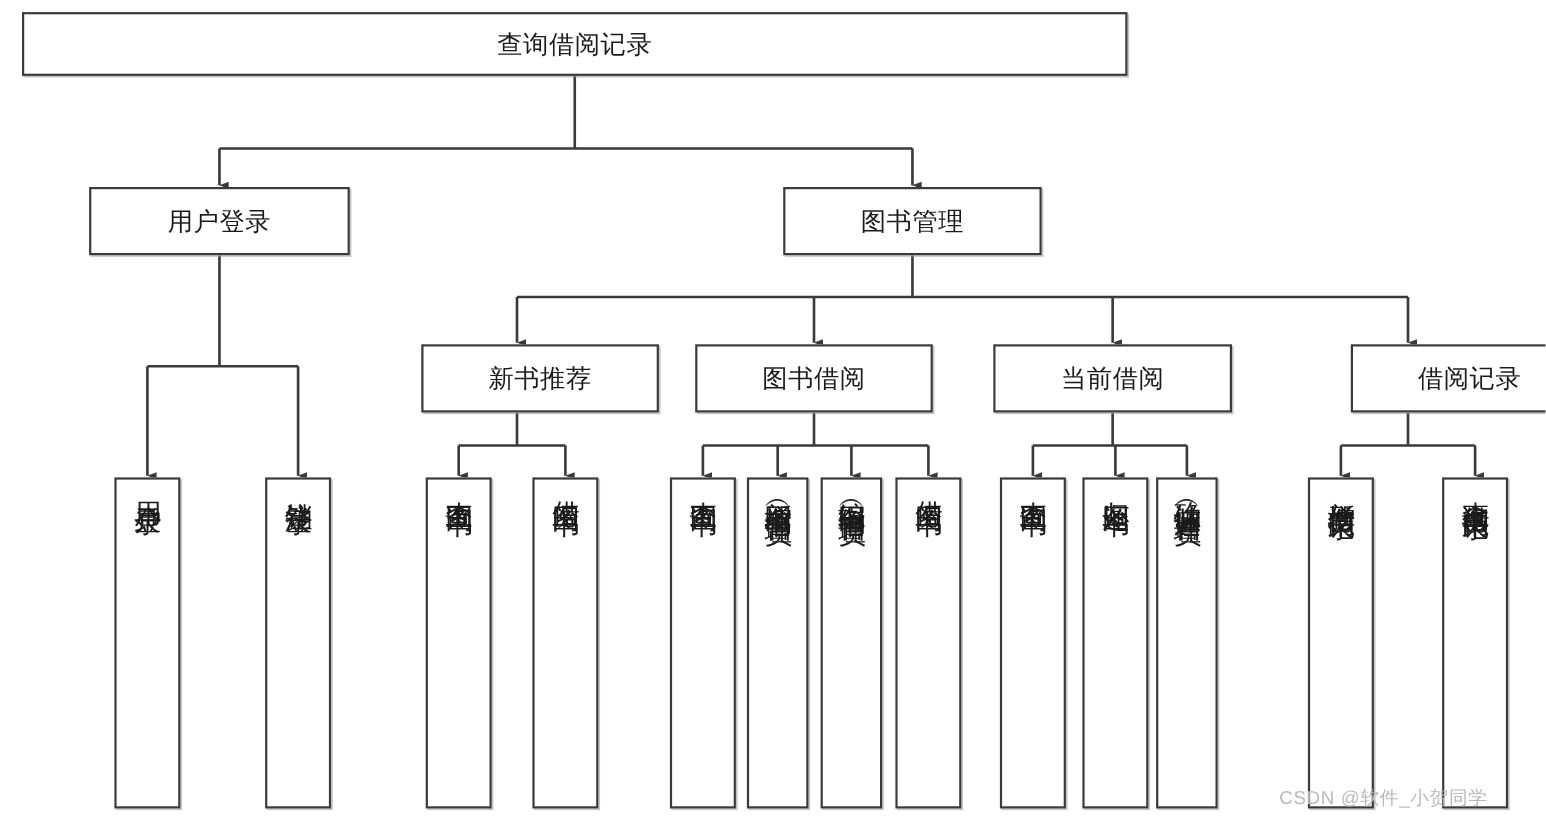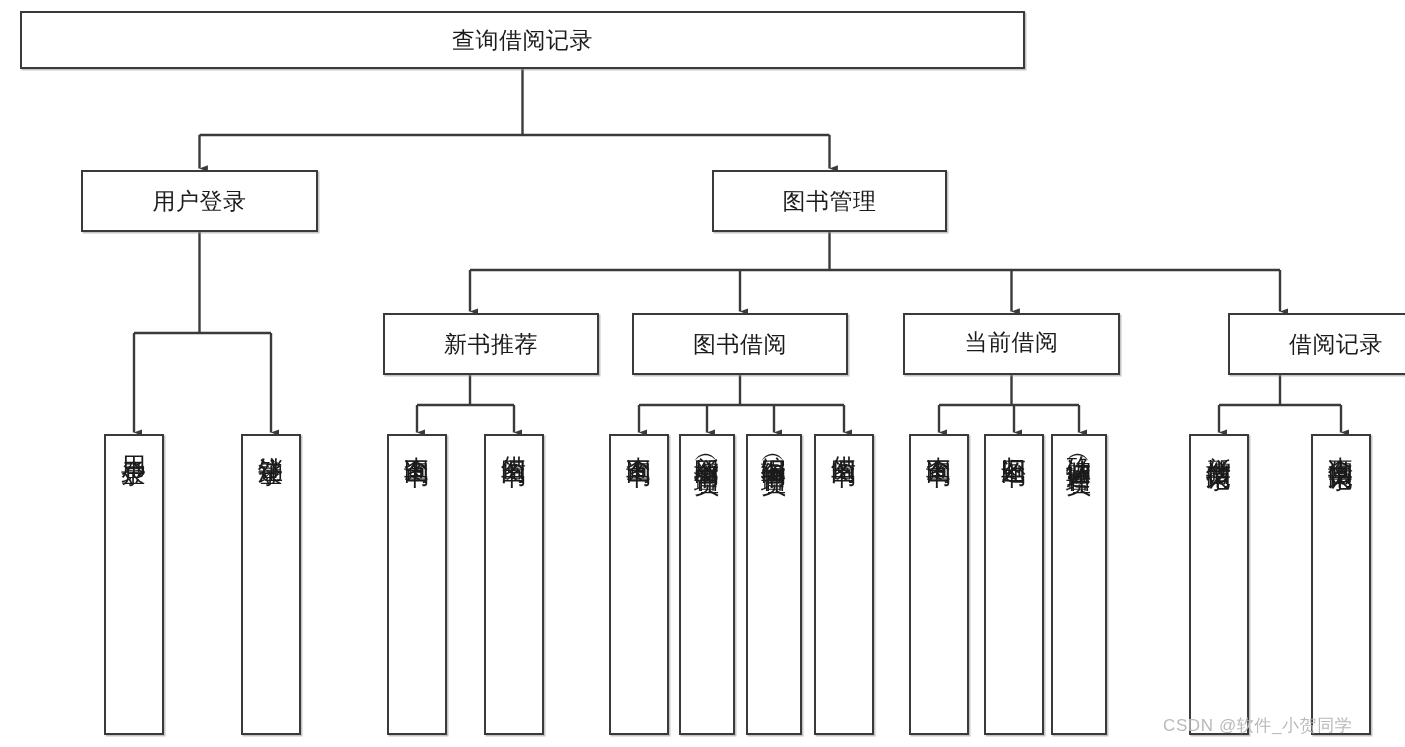--- a/index.html
+++ b/index.html
@@ -124,21 +124,21 @@
       </div>
       <div class="node horizontal" style="left: 712px; top: 170px; width: 235px; height: 62px; align-items: center;">
         <span class="node-label">图书管理</span>
       </div>
       <div class="node horizontal" style="left: 362px; top: 313px; width: 216px; height: 62px; margin-left: 21px;">
         <span class="node-label">新书推荐</span>
       </div>
       <div class="node horizontal" style="left: 632px; top: 313px; width: 216px; height: 62px;">
         <span class="node-label">图书借阅</span>
       </div>
-      <div class="node horizontal" style="left: 903px; top: 313px; width: 217px; height: 62px; font-family: Liberation Mono, monospace;">
+      <div class="node horizontal" style="left: 903px; top: 313px; width: 217px; height: 62px;">
         <span class="node-label">当前借阅</span>
       </div>
       <div class="node horizontal" style="left: 1228px; top: 313px; width: 216px; height: 62px;">
         <span class="node-label">借阅记录</span>
       </div>
       <div class="node vertical" style="left: 104px; top: 434px; width: 60px; height: 301px;">
         <span class="node-label">用户登录</span>
       </div>
       <div class="node vertical" style="left: 241px; top: 434px; width: 60px; height: 301px;">
         <span class="node-label">注销登录</span>

